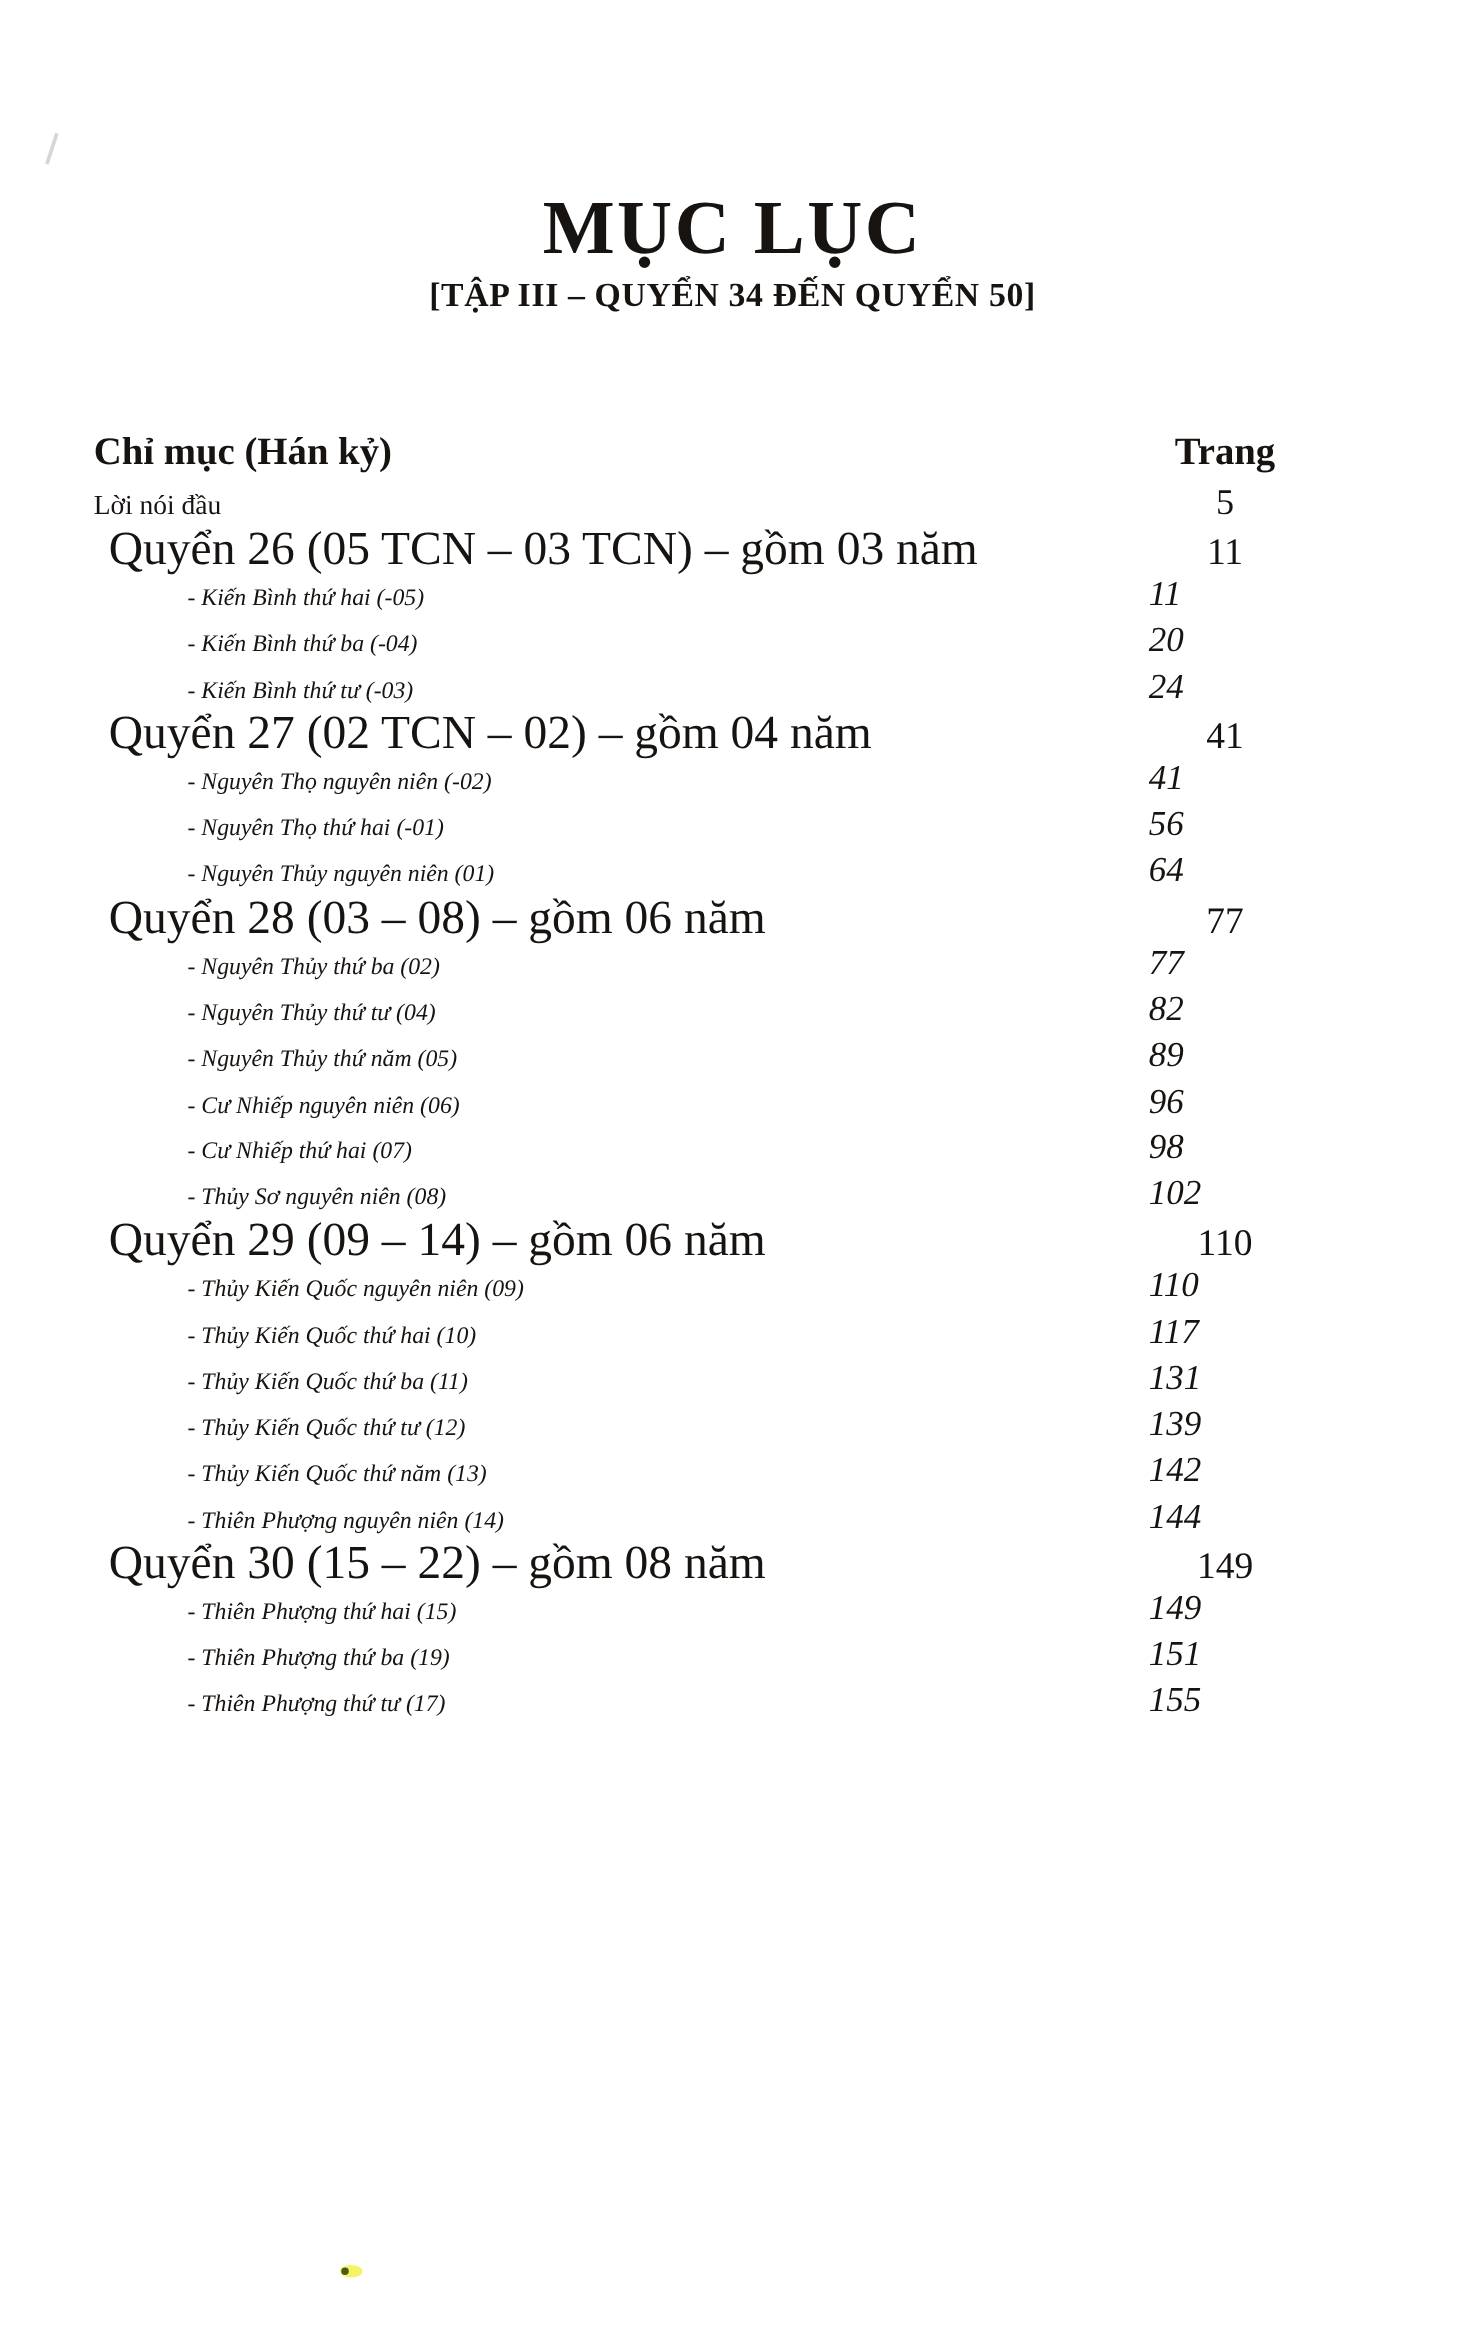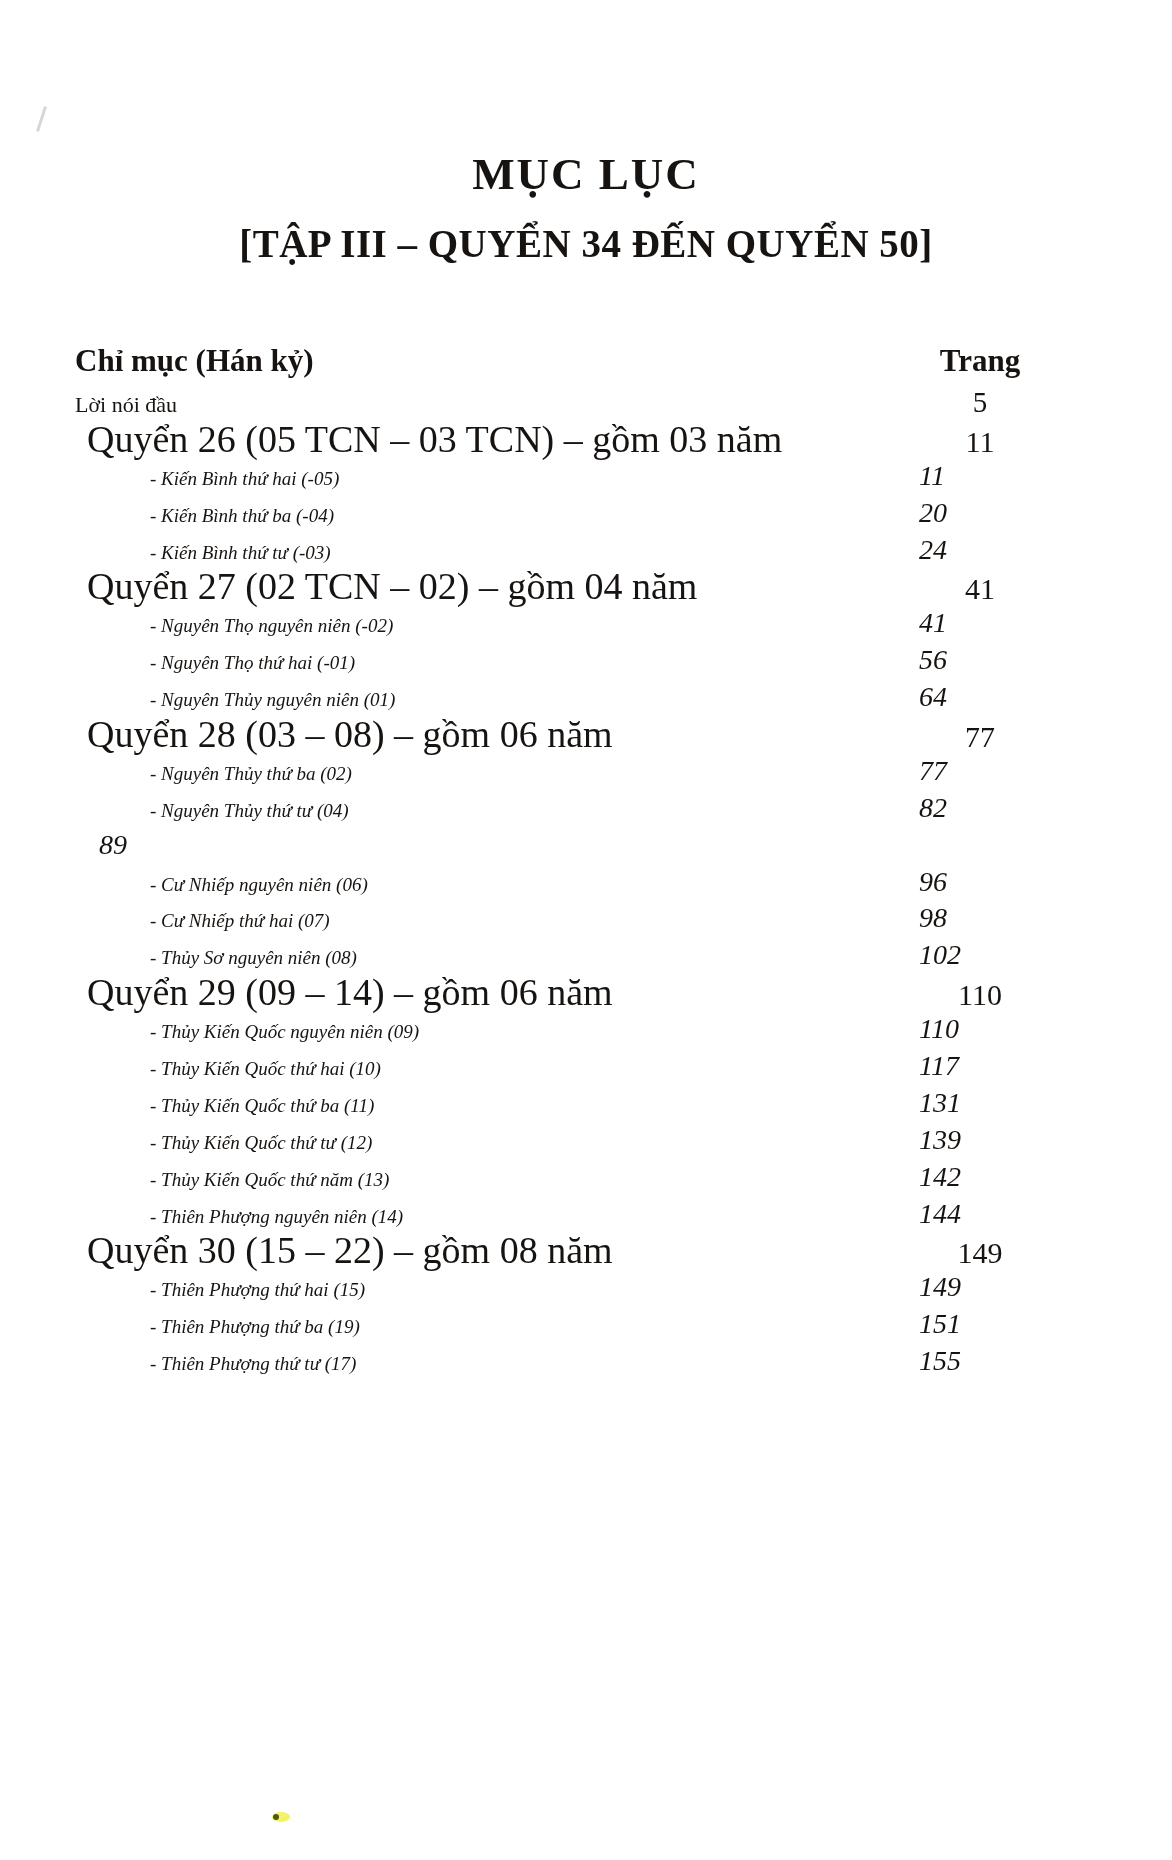--- a/index.html
+++ b/index.html
@@ -9,26 +9,26 @@
     font-family: "Liberation Serif", serif;
     color: #171310;
     position: relative;
     overflow: hidden;
   }
   .page { position: absolute; inset: 0; }
 
   .title {
     position: absolute; top: 148px; left: 0; width: 100%;
     margin: 0; text-align: center;
-    font-size: 45px; font-weight: bold; letter-spacing: 2px;
+    font-size: 61px; font-weight: bold; letter-spacing: 2px;
   }
   .subtitle {
     position: absolute; top: 221px; left: 0; width: 100%;
     margin: 0; text-align: center;
-    font-size: 39px; font-weight: bold; letter-spacing: 0.5px;
+    font-size: 27px; font-weight: bold; letter-spacing: 0.5px;
   }
 
   .toc {
     position: absolute; top: 338px; left: 75px; width: 990px;
   }
   .toc-header {
     display: flex; align-items: baseline;
     font-weight: bold; font-size: 31px; line-height: 46px; height: 46px;
   }
   .col-label { flex: 1; }
@@ -144,20 +144,21 @@
     <span class="label">- Nguyên Thủy thứ ba (02)</span>
     <span class="page-num">77</span>
   </div>
 
   <div class="row sub">
     <span class="label">- Nguyên Thủy thứ tư (04)</span>
     <span class="page-num">82</span>
   </div>
 
   <div class="row sub">
+    <span class="label">- Nguyên Thủy thứ năm (05)</span>
     <span class="page-num">89</span>
   </div>
 
   <div class="row sub">
     <span class="label">- Cư Nhiếp nguyên niên (06)</span>
     <span class="page-num">96</span>
   </div>
 
   <div class="row sub">
     <span class="label">- Cư Nhiếp thứ hai (07)</span>

